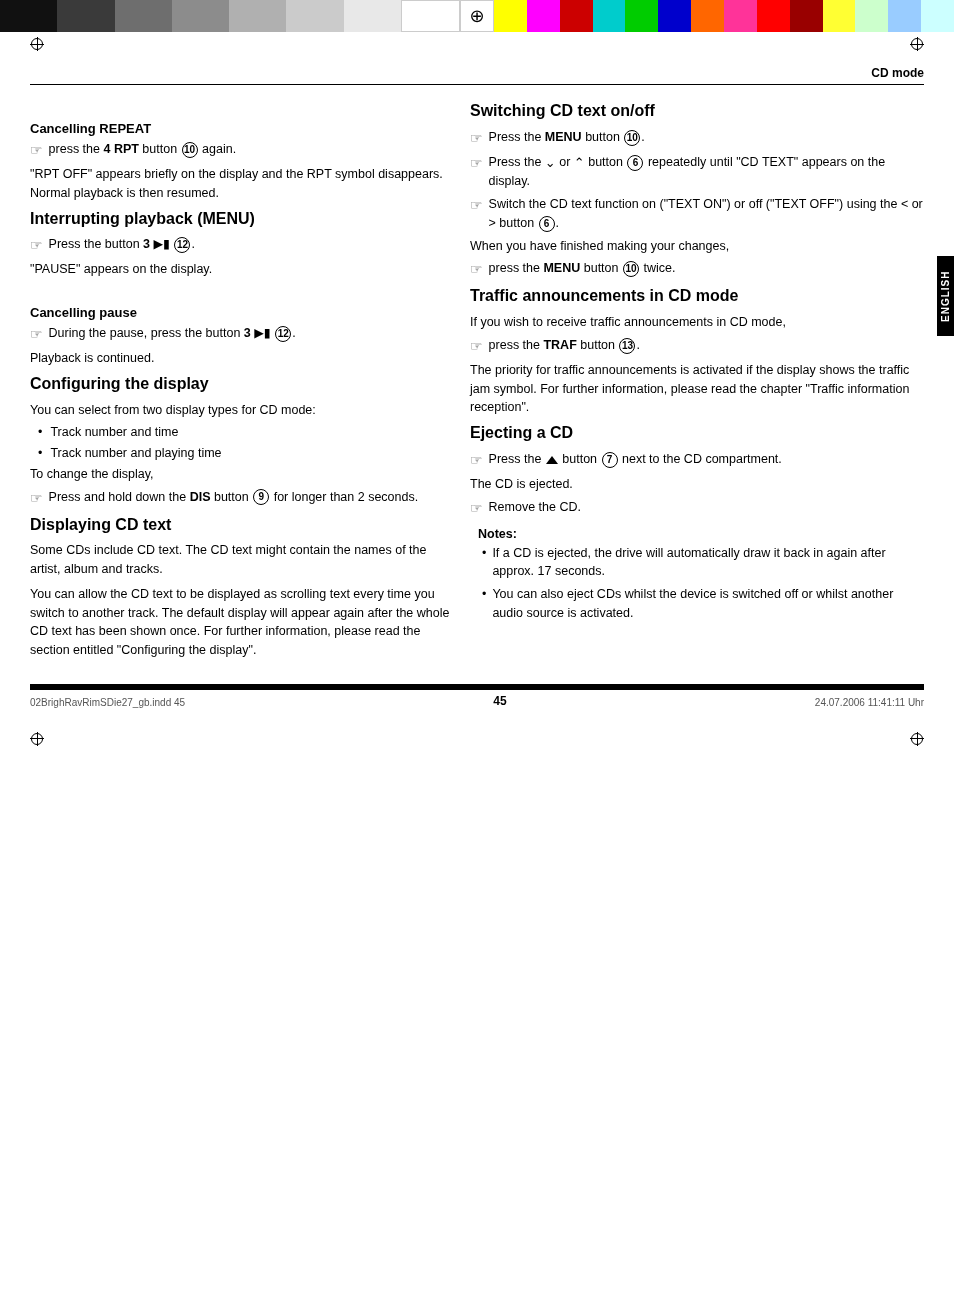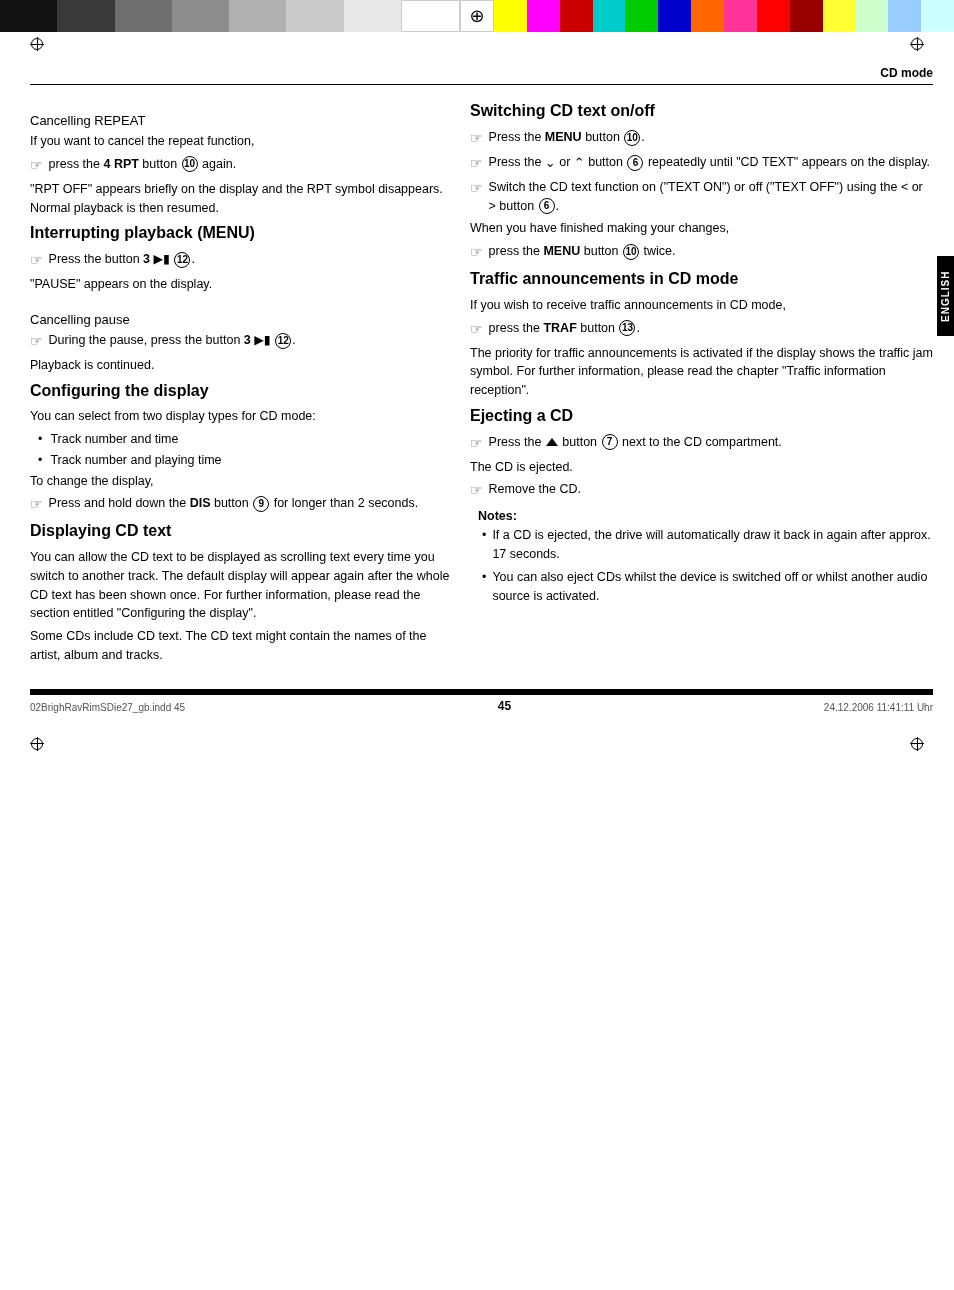--- a/index.html
+++ b/index.html
@@ -49,21 +49,21 @@
     .top-marks {
       display: flex;
       justify-content: space-between;
       align-items: center;
       padding: 4px 30px;
       height: 24px;
     }
 
     
     .page {
-      padding: 10px 21px 20px 30px;
+      padding: 10px 30px 20px 30px;
       position: relative;
     }
 
     
     .page-header {
       display: flex;
       justify-content: flex-end;
       border-bottom: 1px solid #000;
       padding-bottom: 4px;
       margin-bottom: 10px;
@@ -101,23 +101,23 @@
     .col-left {
       flex: 0 0 420px;
     }
     .col-right {
       flex: 1;
     }
 
     
     .section-heading {
       font-size: 13px;
-      font-weight: normal;
+      font-weight: bold;
       margin-bottom: 4px;
-      margin-top: 18px;
+      margin-top: 26px;
     }
     .section-heading-large {
       font-size: 16px;
       font-weight: bold;
       margin-bottom: 6px;
       margin-top: 6px;
       line-height: 1.3;
     }
     p {
       font-size: 12.5px;
@@ -286,21 +286,20 @@
   </div>
 
   <div class="english-label">ENGLISH</div>
 
   <div class="content">
 
     <div class="col-left">
 
       <div>
         <div class="section-heading">Cancelling REPEAT</div>
-        <p>If you want to cancel the repeat function,</p>
         <div class="arrow-item">
           <span class="arrow">☞</span>
           <span class="arrow-content">
             press the <span class="bold">4 RPT</span> button <span class="circle-num">10</span> again.
           </span>
         </div>
         <p>"RPT OFF" appears briefly on the display and the RPT symbol disappears. Normal playback is then resumed.</p>
       </div>
 
       <div>
@@ -340,22 +339,22 @@
         <div class="arrow-item">
           <span class="arrow">☞</span>
           <span class="arrow-content">
             Press and hold down the <span class="bold">DIS</span> button <span class="circle-num">9</span> for longer than 2 seconds.
           </span>
         </div>
       </div>
 
       <div>
         <div class="section-heading-large">Displaying CD text</div>
+        <p>Some CDs include CD text. The CD text might contain the names of the artist, album and tracks.</p>
         <p style="margin-top:6px;">You can allow the CD text to be displayed as scrolling text every time you switch to another track. The default display will appear again after the whole CD text has been shown once. For further information, please read the section entitled "Configuring the display".</p>
-        <p>Some CDs include CD text. The CD text might contain the names of the artist, album and tracks.</p>
       </div>
 
     </div>
 
     <div class="col-right">
 
       <div>
         <div class="section-heading-large">Switching CD text on/off</div>
         <div class="arrow-item">
           <span class="arrow">☞</span>
@@ -423,21 +422,21 @@
         </div>
       </div>
 
     </div>
 
   </div>
 
   <div class="page-bottom">
     <span class="bottom-info">02BrighRavRimSDie27_gb.indd   45</span>
     <span class="page-num">45</span>
-    <span class="bottom-info">24.12.2006   11:41:11 Uhr</span>
+    <span class="bottom-info">24.07.2006   11:41:11 Uhr</span>
   </div>
 
 </div>
 
 <div class="bottom-marks">
   <div style="width:14px;height:14px;position:relative;display:flex;align-items:center;justify-content:center;">
     <div style="position:absolute;width:1px;height:100%;background:#000;"></div>
     <div style="position:absolute;width:100%;height:1px;background:#000;"></div>
     <div style="width:12px;height:12px;border:1px solid #000;border-radius:50%;position:absolute;"></div>
   </div>

